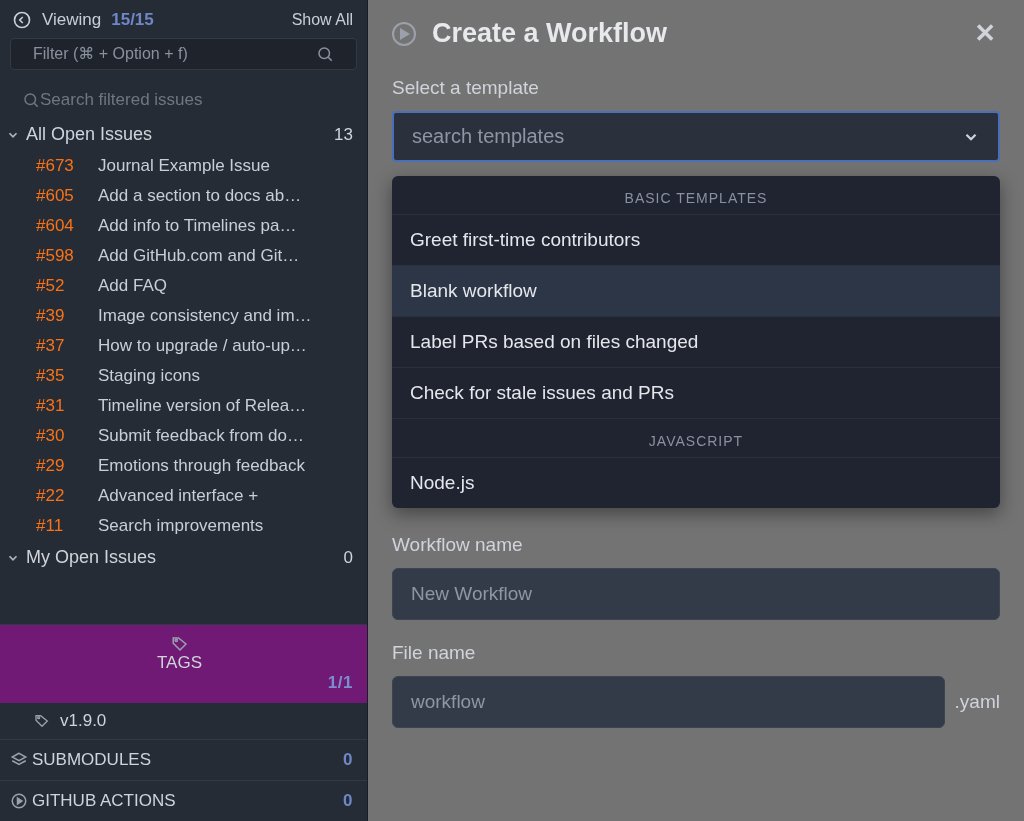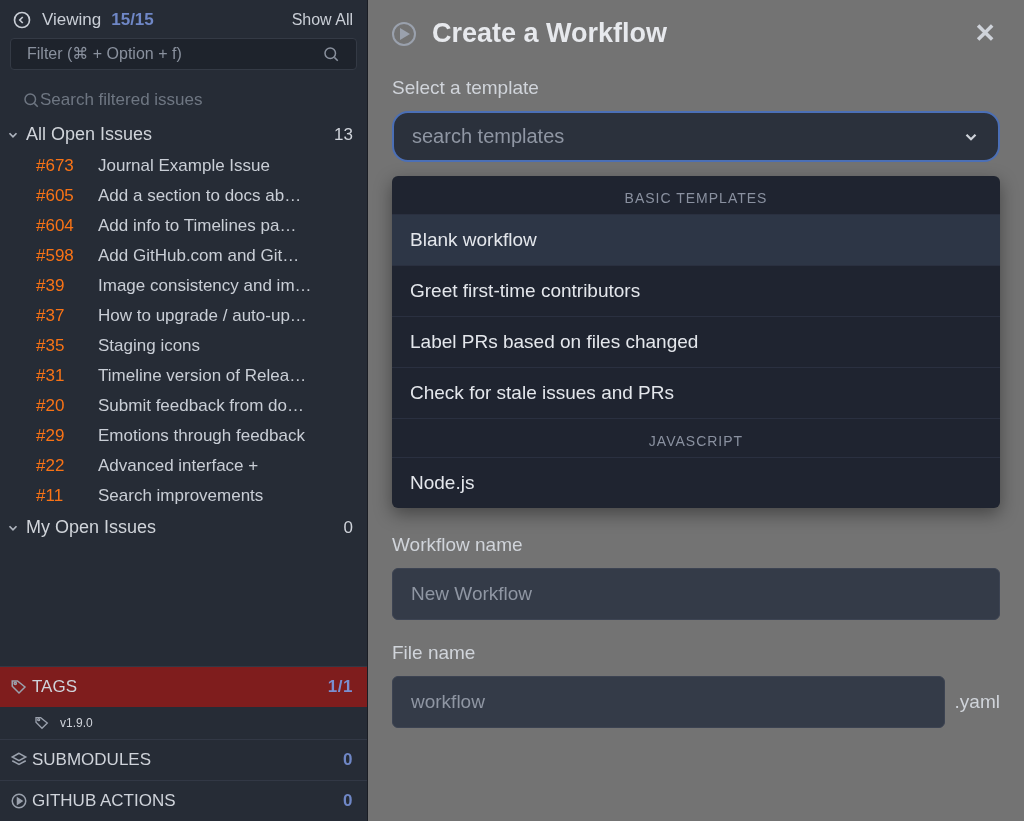--- a/index.html
+++ b/index.html
@@ -7,57 +7,57 @@
   .app { display: flex; width: 100%; height: 100%; }
 
   
   .sidebar { width: 368px; background: #262c36; display: flex; flex-direction: column; border-right: 1px solid #1a1d24; }
   .sb-top { padding: 8px 10px; }
   .sb-top-row1 { display: flex; align-items: center; justify-content: space-between; gap: 6px; padding: 2px 4px 8px 2px; }
   .sb-back { width: 20px; height: 20px; display: flex; align-items: center; justify-content: center; color: #c9ced6; }
   .sb-view { display:flex; align-items:center; gap:10px; font-size: 17px; color:#c9ced6; }
   .sb-count { color:#6f87c6; font-weight:600; }
   .sb-showall { color:#c9ced6; font-size:16px; cursor:pointer; }
-  .sb-filter { display:flex; align-items:center; background:#1e232c; border:1px solid #343a45; border-radius:4px; padding:6px 16px; }
+  .sb-filter { display:flex; align-items:center; background:#1e232c; border:1px solid #343a45; border-radius:4px; padding:6px 22px; }
   .sb-filter input { flex:1; background:transparent; border:none; outline:none; color:#c9ced6; font-size:16px; }
   .sb-filter input::placeholder { color:#8a919e; }
   .sb-filter .srch { color:#8a919e; }
 
   .sb-list { flex:1; overflow:auto; padding-top:6px; }
   .sb-searchrow { display:flex; align-items:center; gap:0; padding:6px 14px 8px 22px; color:#6e7682; font-size:17px; }
   .sb-searchrow .srch { color:#6e7682; }
   .sb-section { display:flex; align-items:center; padding:6px 14px 6px 6px; font-size:18px; color:#d0d4da; cursor:pointer; }
   .sb-section .chev { width:20px; text-align:center; color:#aeb4be; font-size:14px; }
   .sb-section .sec-count { margin-left:auto; color:#cfd3da; font-size:17px; }
   .sb-issue { display:flex; align-items:center; gap:10px; padding:5px 14px 5px 36px; font-size:17px; color:#c9ced6; white-space:nowrap; overflow:hidden; text-overflow:ellipsis; cursor:pointer; }
   .sb-issue .num { color:#f97316; min-width:52px; }
   .sb-issue .title { overflow:hidden; text-overflow:ellipsis; }
 
   .sb-bottom { border-top:1px solid #323845; }
   .sb-row { display:flex; align-items:center; padding:10px 14px 10px 6px; font-size:17px; color:#cfd3da; border-top:1px solid #323845; cursor:pointer; }
   .sb-row:first-child { border-top:none; }
   .sb-row .ricon { width:26px; display:flex; align-items:center; justify-content:center; color:#9aa1ad; }
   .sb-row .rcount { margin-left:auto; font-weight:600; letter-spacing:0.5px; }
-  .sb-row.tags { background:#7f1d1d; }
+  .sb-row.tags { background:#701a75;flex-direction:column; }
   .sb-row.tags .rcount { color:#7a8fd0; }
   .sb-row.blue .rcount { color:#6f87c6; }
-  .sb-tagitem { display:flex; align-items:center; gap:10px; padding:8px 14px 8px 34px; font-size:12px; color:#cfd3da; }
+  .sb-tagitem { display:flex; align-items:center; gap:10px; padding:8px 14px 8px 34px; font-size:17px; color:#cfd3da; }
 
   
   .main { flex:1; background:#737373; display:flex; flex-direction:column; padding: 18px 24px 0 24px; }
   .main-header { display:flex; align-items:center; gap:18px; justify-content:space-between; padding: 0 4px 22px 0; }
   .main-title { display:flex; align-items:center; gap:16px; font-size:27px; font-weight:600; color:#e7e9ed; }
   .play { width:24px; height:24px; border:2px solid #9aa1ad; border-radius:50%; display:flex; align-items:center; justify-content:center; color:#9aa1ad; }
   .play svg { margin-left:2px; }
   .close { font-size:26px; color:#cfd3da; cursor:pointer; font-weight:700; }
 
   .field-label { font-size:19px; color:#d0d4da; margin: 6px 0 12px 0; }
 
   .select-wrap { position:relative; }
-  .select-ctl { display:flex; align-items:center; justify-content:space-between; background:#2b313c; border:2px solid #4b6fb6; border-radius:16px; padding:12px 18px; font-size:20px; color:#9aa1ad; }
+  .select-ctl { display:flex; align-items:center; justify-content:space-between; background:#2b313c; border:2px solid #4b6fb6; border-radius:4px; padding:12px 18px; font-size:20px; color:#9aa1ad; }
   .select-ctl input { background:transparent; border:none; outline:none; color:#d0d4da; font-size:20px; flex:1; }
   .select-ctl input::placeholder { color:#8f96a3; }
   .chev-dn { color:#cfd3da; }
 
   .dropdown { margin-top:14px; background:#1f2430; border-radius:6px; box-shadow:0 6px 18px rgba(0,0,0,.4); max-height:370px; overflow:auto; position:relative; }
   .dropdown::-webkit-scrollbar { width:10px; }
   .dropdown::-webkit-scrollbar-thumb { background:#4a515f; border-radius:5px; }
   .dd-cat { padding:14px 18px 8px 18px; font-size:14px; letter-spacing:1px; color:#8a91a0; border-top:1px solid #2a3040;text-align:center; }
   .dd-cat:first-child { border-top:none; }
   .dd-item { padding:14px 18px; font-size:19px; color:#e4e7ec; border-top:1px solid #2a3040; cursor:pointer; }
@@ -134,37 +134,41 @@
         </div>
       <div class="sb-issue">
           <span class="num">#604</span>
           <span class="title">Add info to Timelines pa…</span>
         </div>
       <div class="sb-issue">
           <span class="num">#598</span>
           <span class="title">Add GitHub.com and Git…</span>
         </div>
       <div class="sb-issue">
+          <span class="num">#52</span>
+          <span class="title">Add FAQ</span>
+        </div>
+      <div class="sb-issue">
           <span class="num">#39</span>
           <span class="title">Image consistency and im…</span>
         </div>
       <div class="sb-issue">
           <span class="num">#37</span>
           <span class="title">How to upgrade / auto-up…</span>
         </div>
       <div class="sb-issue">
           <span class="num">#35</span>
           <span class="title">Staging icons</span>
         </div>
       <div class="sb-issue">
           <span class="num">#31</span>
           <span class="title">Timeline version of Relea…</span>
         </div>
       <div class="sb-issue">
-          <span class="num">#20</span>
+          <span class="num">#30</span>
           <span class="title">Submit feedback from do…</span>
         </div>
       <div class="sb-issue">
           <span class="num">#29</span>
           <span class="title">Emotions through feedback</span>
         </div>
       <div class="sb-issue">
           <span class="num">#22</span>
           <span class="title">Advanced interface +</span>
         </div>
@@ -245,22 +249,22 @@
       <div class="select-ctl">
         <input placeholder="search templates" style="">
         <span class="chev-dn">
           <svg width="18" height="18" viewBox="0 0 24 24" fill="none" stroke="currentColor" stroke-width="3">
               <polyline points="6 9 12 15 18 9"></polyline>
             </svg>
         </span>
       </div>
       <div class="dropdown">
         <div class="dd-cat">BASIC TEMPLATES</div>
+        <div class="dd-item">Greet first-time contributors</div>
         <div class="dd-item hl">Blank workflow</div>
-        <div class="dd-item">Greet first-time contributors</div>
         <div class="dd-item">Label PRs based on files changed</div>
         <div class="dd-item">Check for stale issues and PRs</div>
         <div class="dd-cat">JAVASCRIPT</div>
         <div class="dd-item">Node.js</div>
       </div>
     </div>
 
     <div class="field-label" style="margin-top:26px;">Workflow name</div>
     <div class="txtinput">
       <input placeholder="New Workflow" style="">

